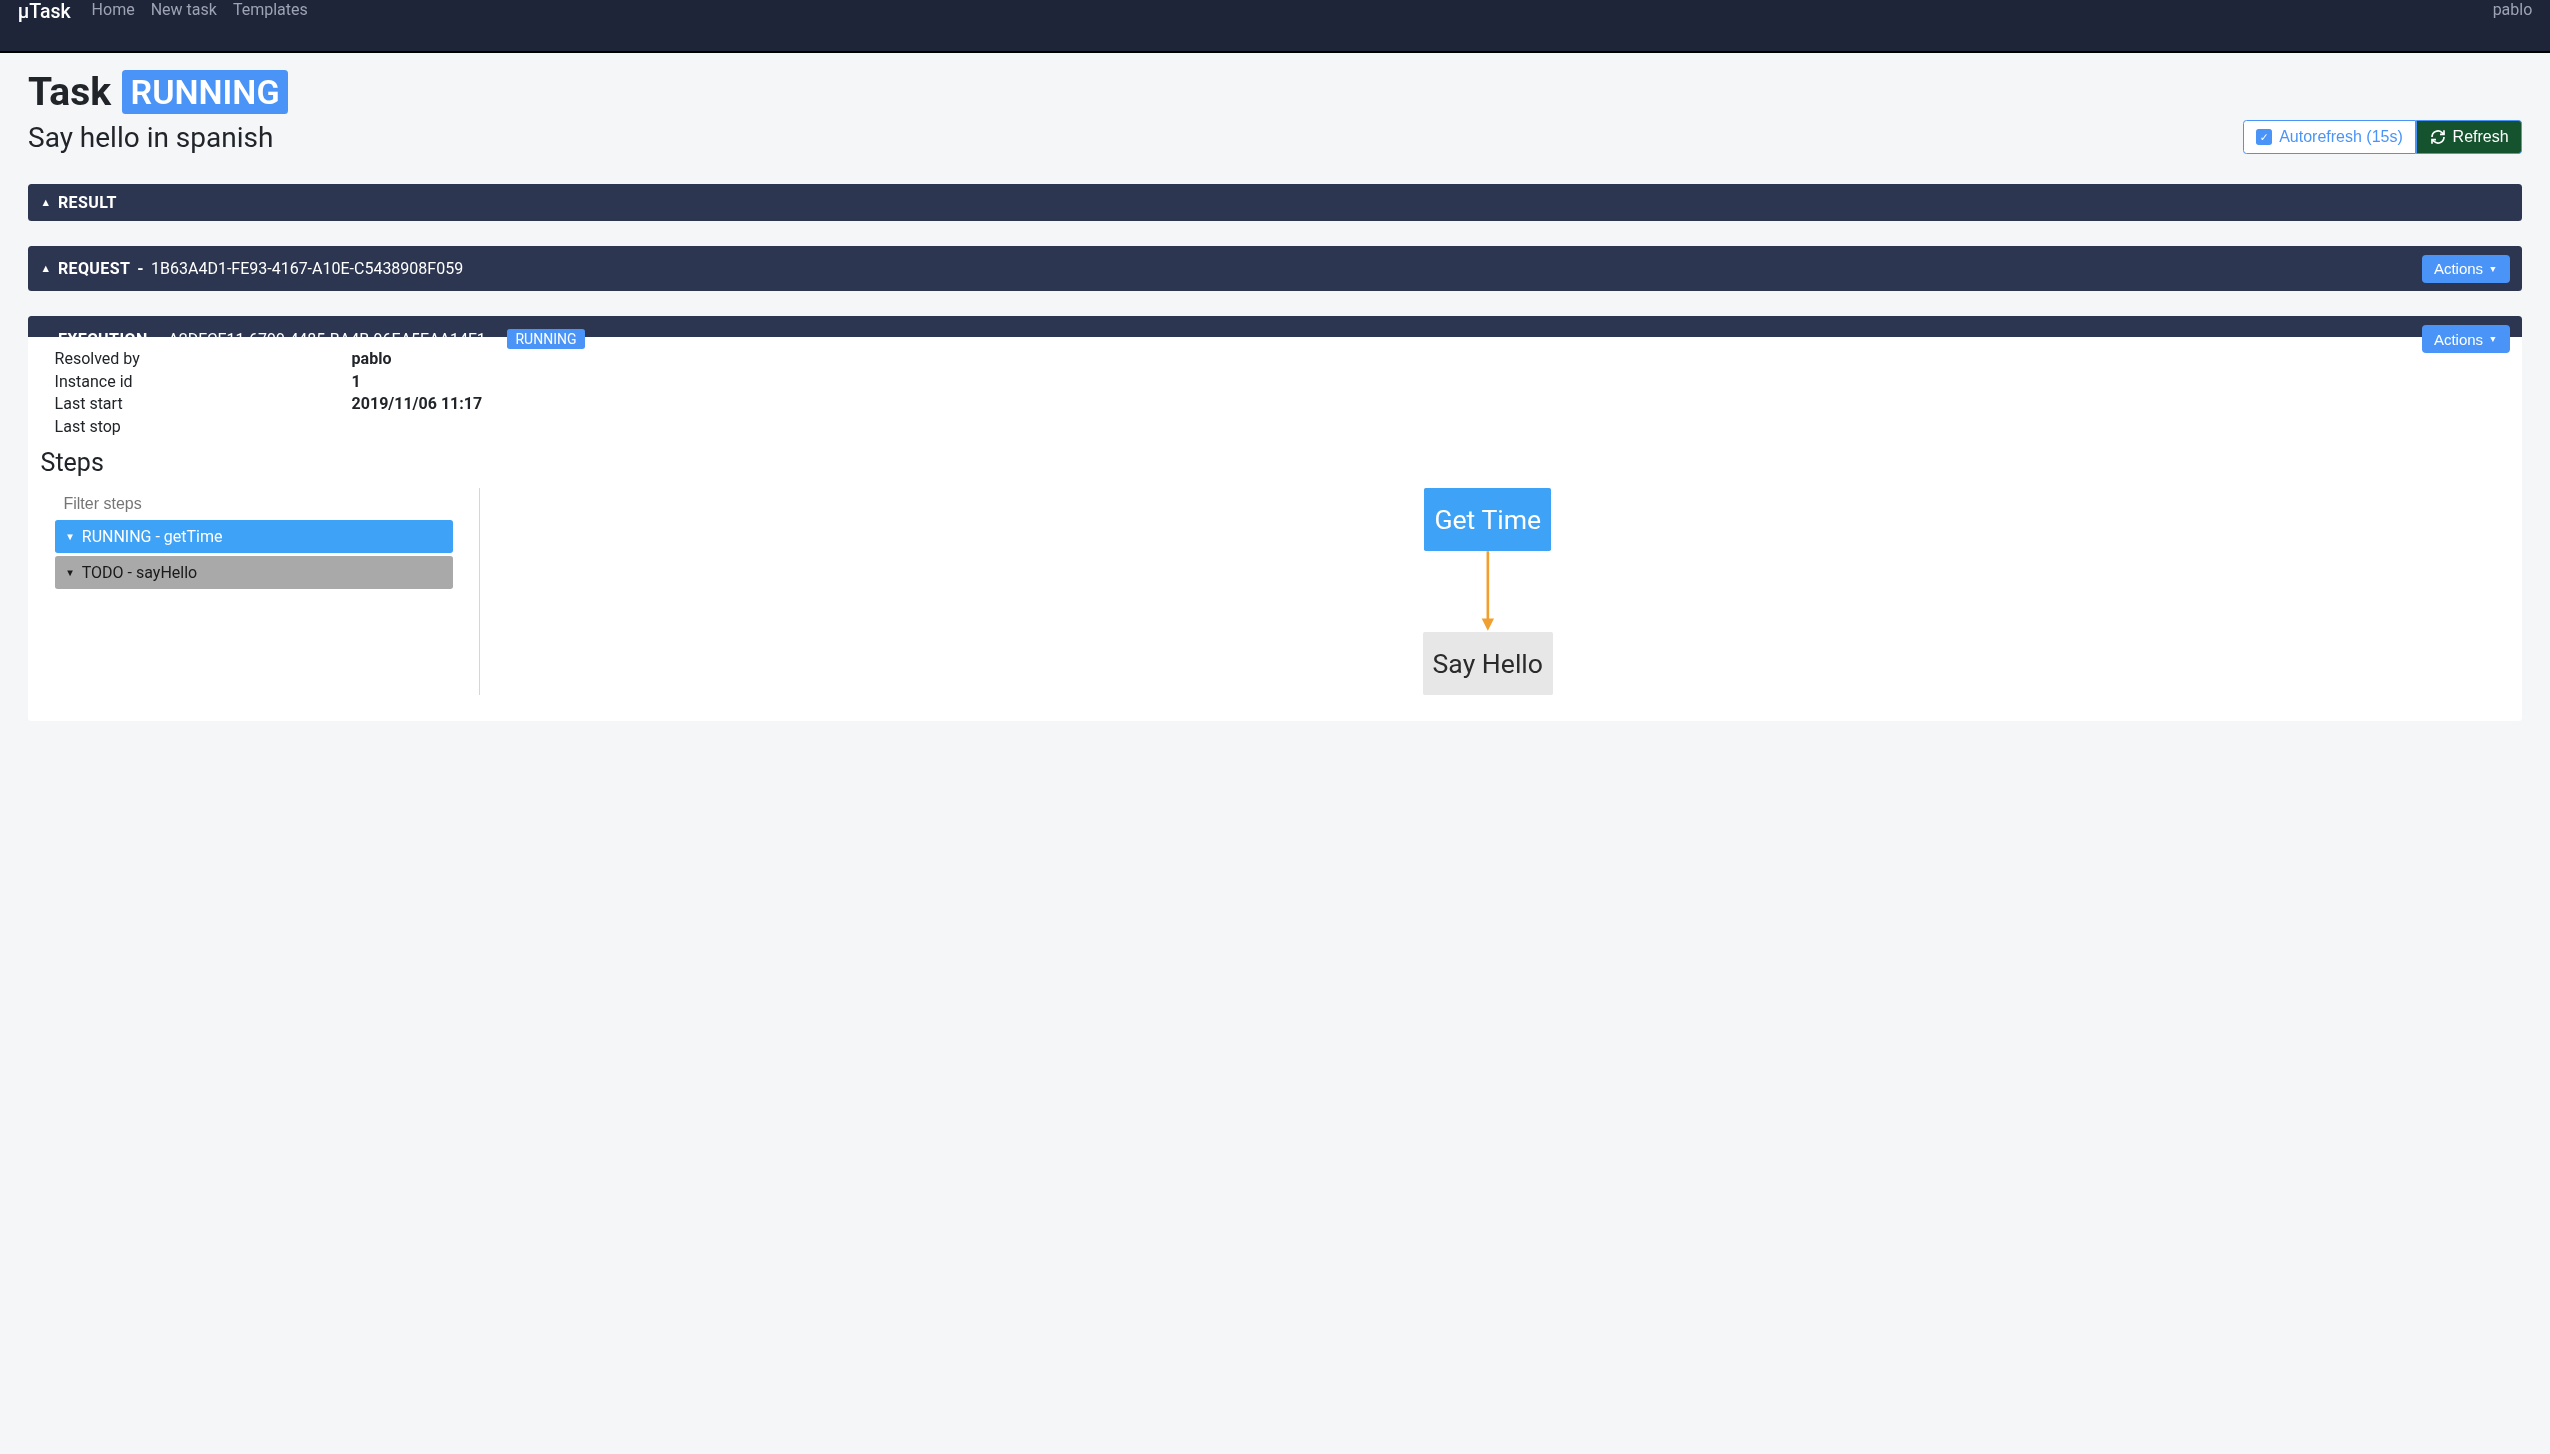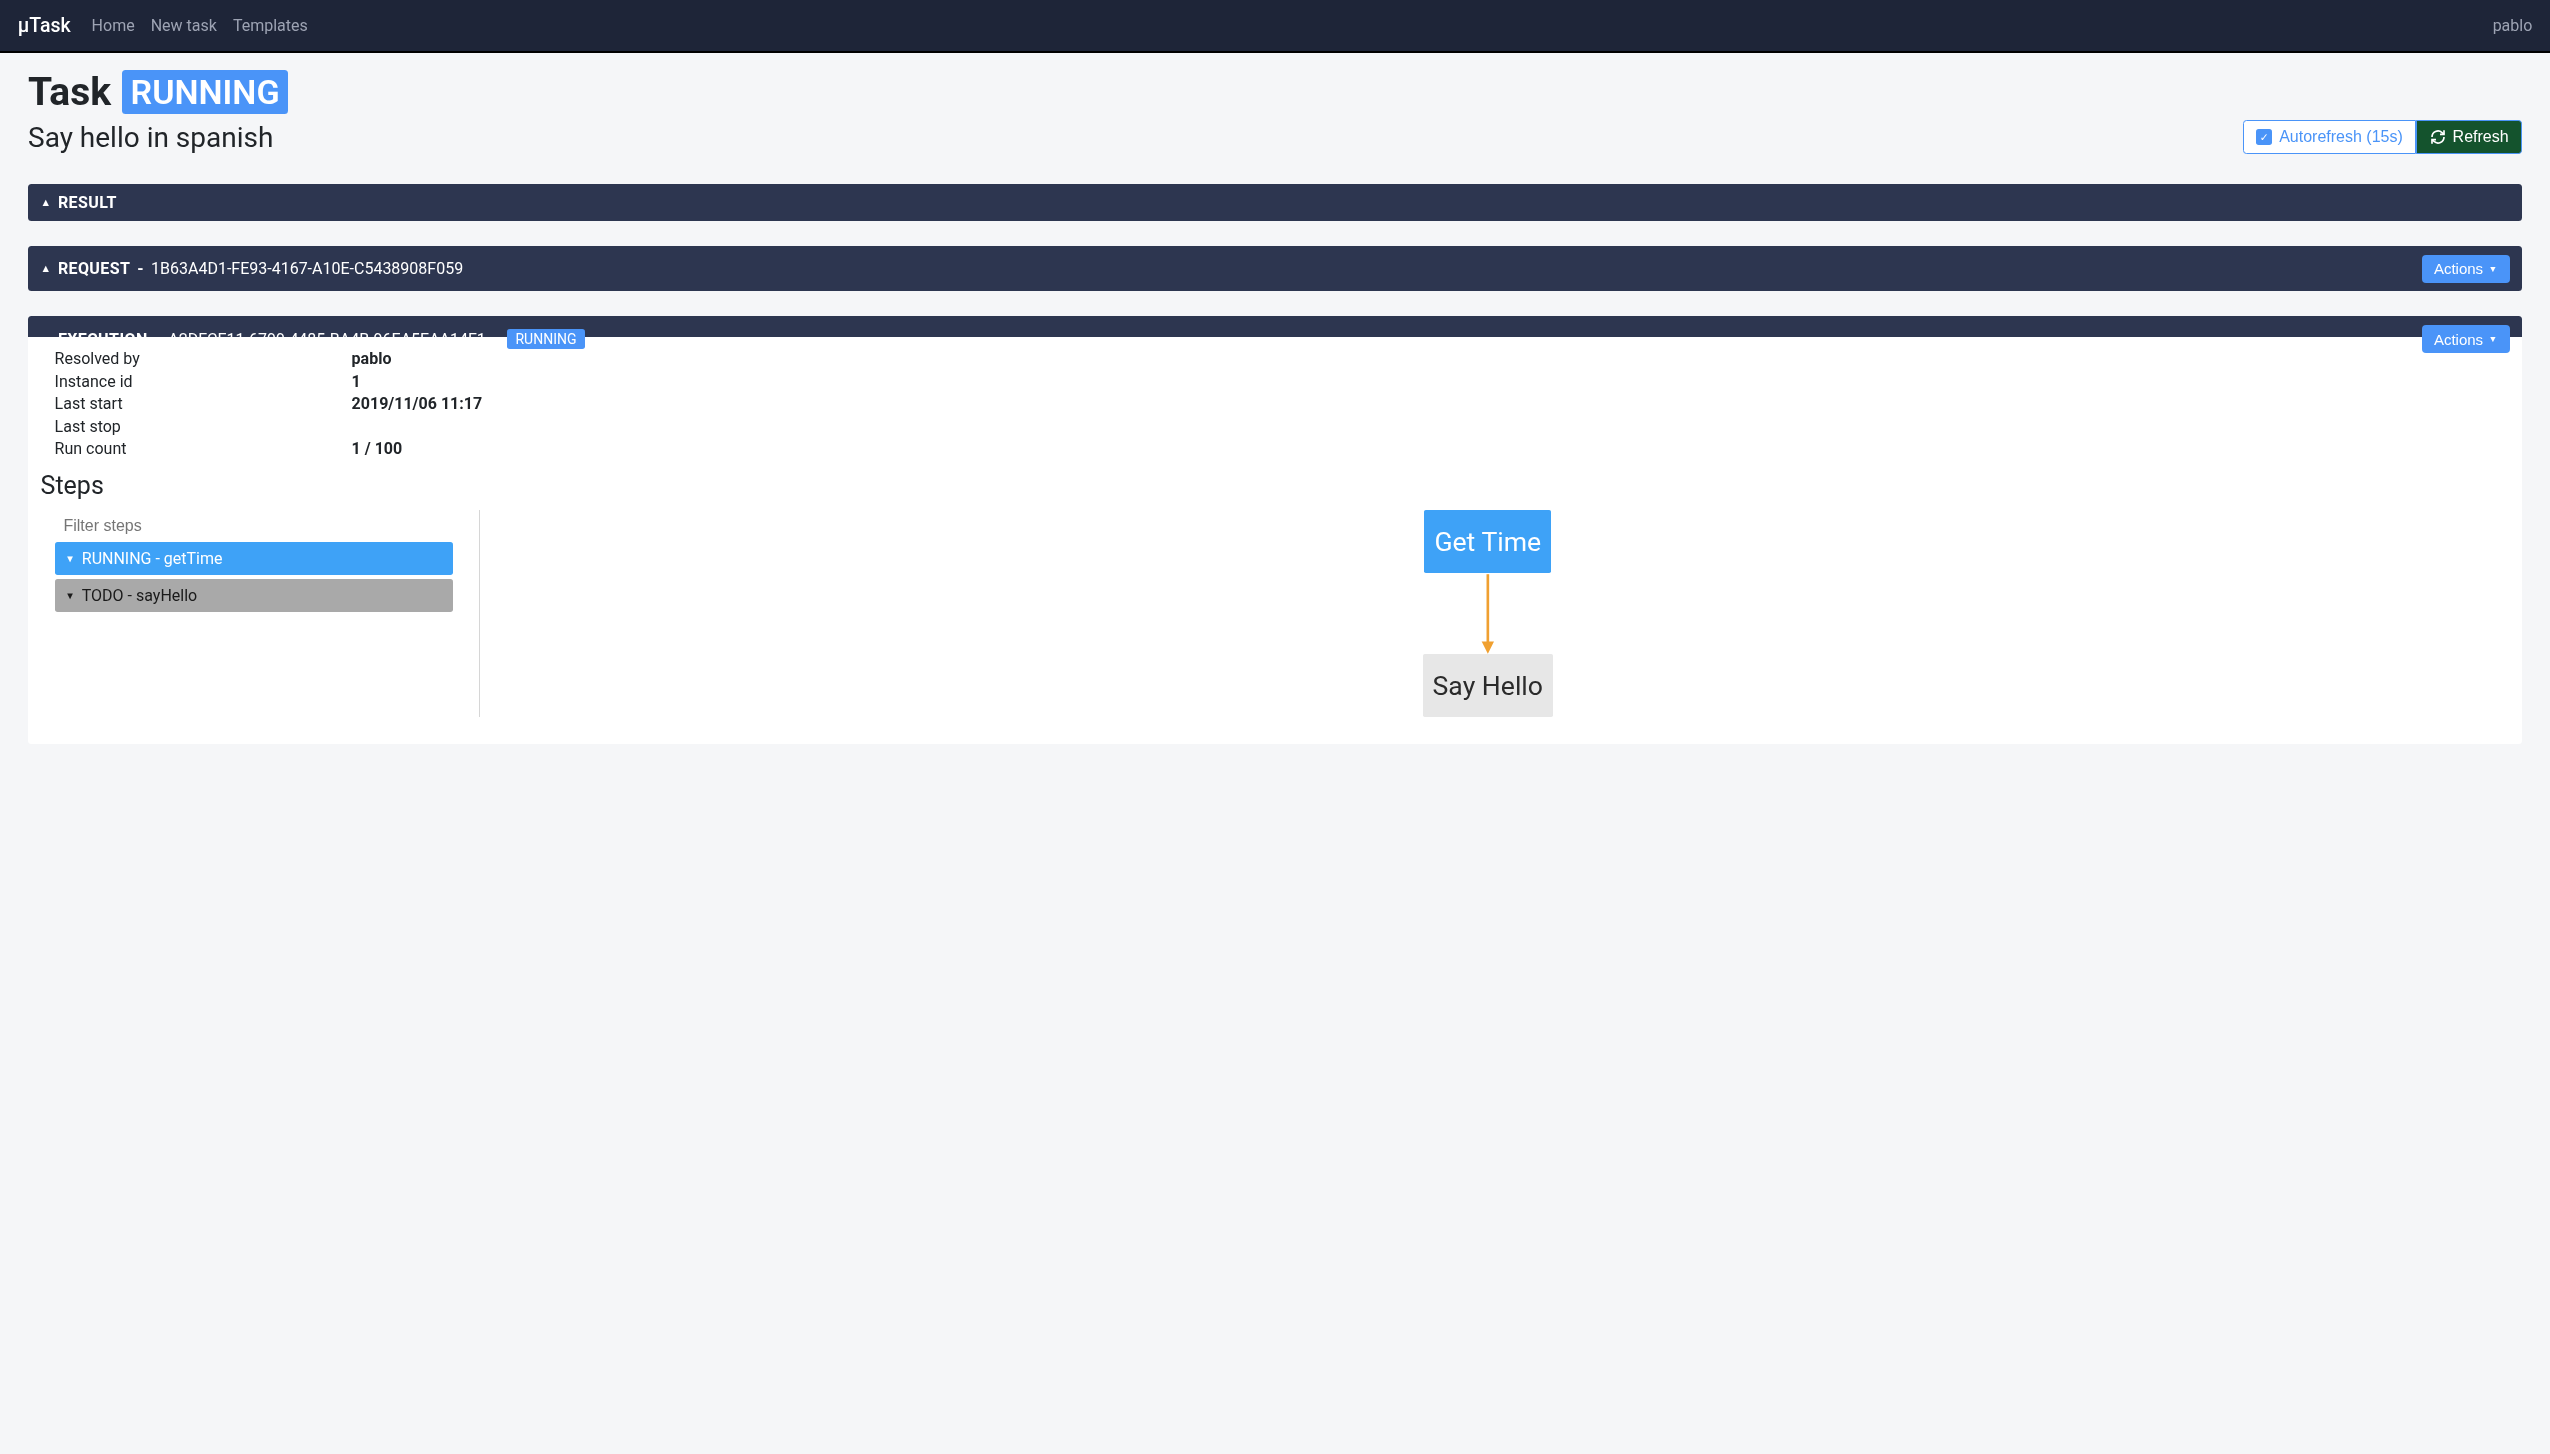--- a/index.html
+++ b/index.html
@@ -1,18 +1,18 @@
 <!DOCTYPE html>
 <html style="font-size:14px"><head>
 <meta charset="utf-8">
 <style>
 * { box-sizing: border-box; margin: 0; padding: 0; }
 body { font-family: -apple-system, BlinkMacSystemFont, "Segoe UI", Roboto, sans-serif; background: #f5f6f8; color: #212529; font-size: 16px; }
 
-.navbar { background: #1e2538; height: 53px; display: flex; align-items: center; padding: 0 17.7px; border-bottom: 2.7px solid #000; }
+.navbar { background: #1e2538; height: 53px; display: flex; padding: 0 17.7px; border-bottom: 2.7px solid #000; }
 .navbar .brand { color: #fff; font-weight: 500; font-size: 19.5px; margin-right: 21px; }
 .navbar .nav-link { color: #9da3b3; font-size: 16px; margin-right: 16px; text-decoration: none; cursor: pointer; }
 .navbar .spacer { flex: 1; }
 .navbar .user { color: #9da3b3; font-size: 16px; }
 
 .container { padding: 16px 28px; }
 
 .title-row { display: flex; align-items: center; gap: 10.6px; margin-bottom: 5.3px; }
 .title { font-size: 39px; font-weight: 700; }
 .badge-running { background: #4a94f8; color: #fff; font-size: 34px; font-weight: 600; padding: 1.8px 8.9px; border-radius: 3.5px; }
@@ -137,24 +137,20 @@
       <span class="val">1</span>
     </div>
     <div class="kv-row">
       <span class="key">Last start</span>
       <span class="val">2019/11/06 11:17</span>
     </div>
     <div class="kv-row">
       <span class="key">Last stop</span>
       <span class="val"></span>
     </div>
-    <div class="kv-row">
-      <span class="key">Run count</span>
-      <span class="val">1 / 100</span>
-    </div>
 
     <div class="steps-title">Steps</div>
 
     <div class="steps-area">
       <div class="steps-left">
         <input class="filter-input" placeholder="Filter steps" style="">
         <div class="step-item step-running">
           <span class="caret-sm2">▼</span>
           <span>RUNNING - getTime</span>
         </div>

